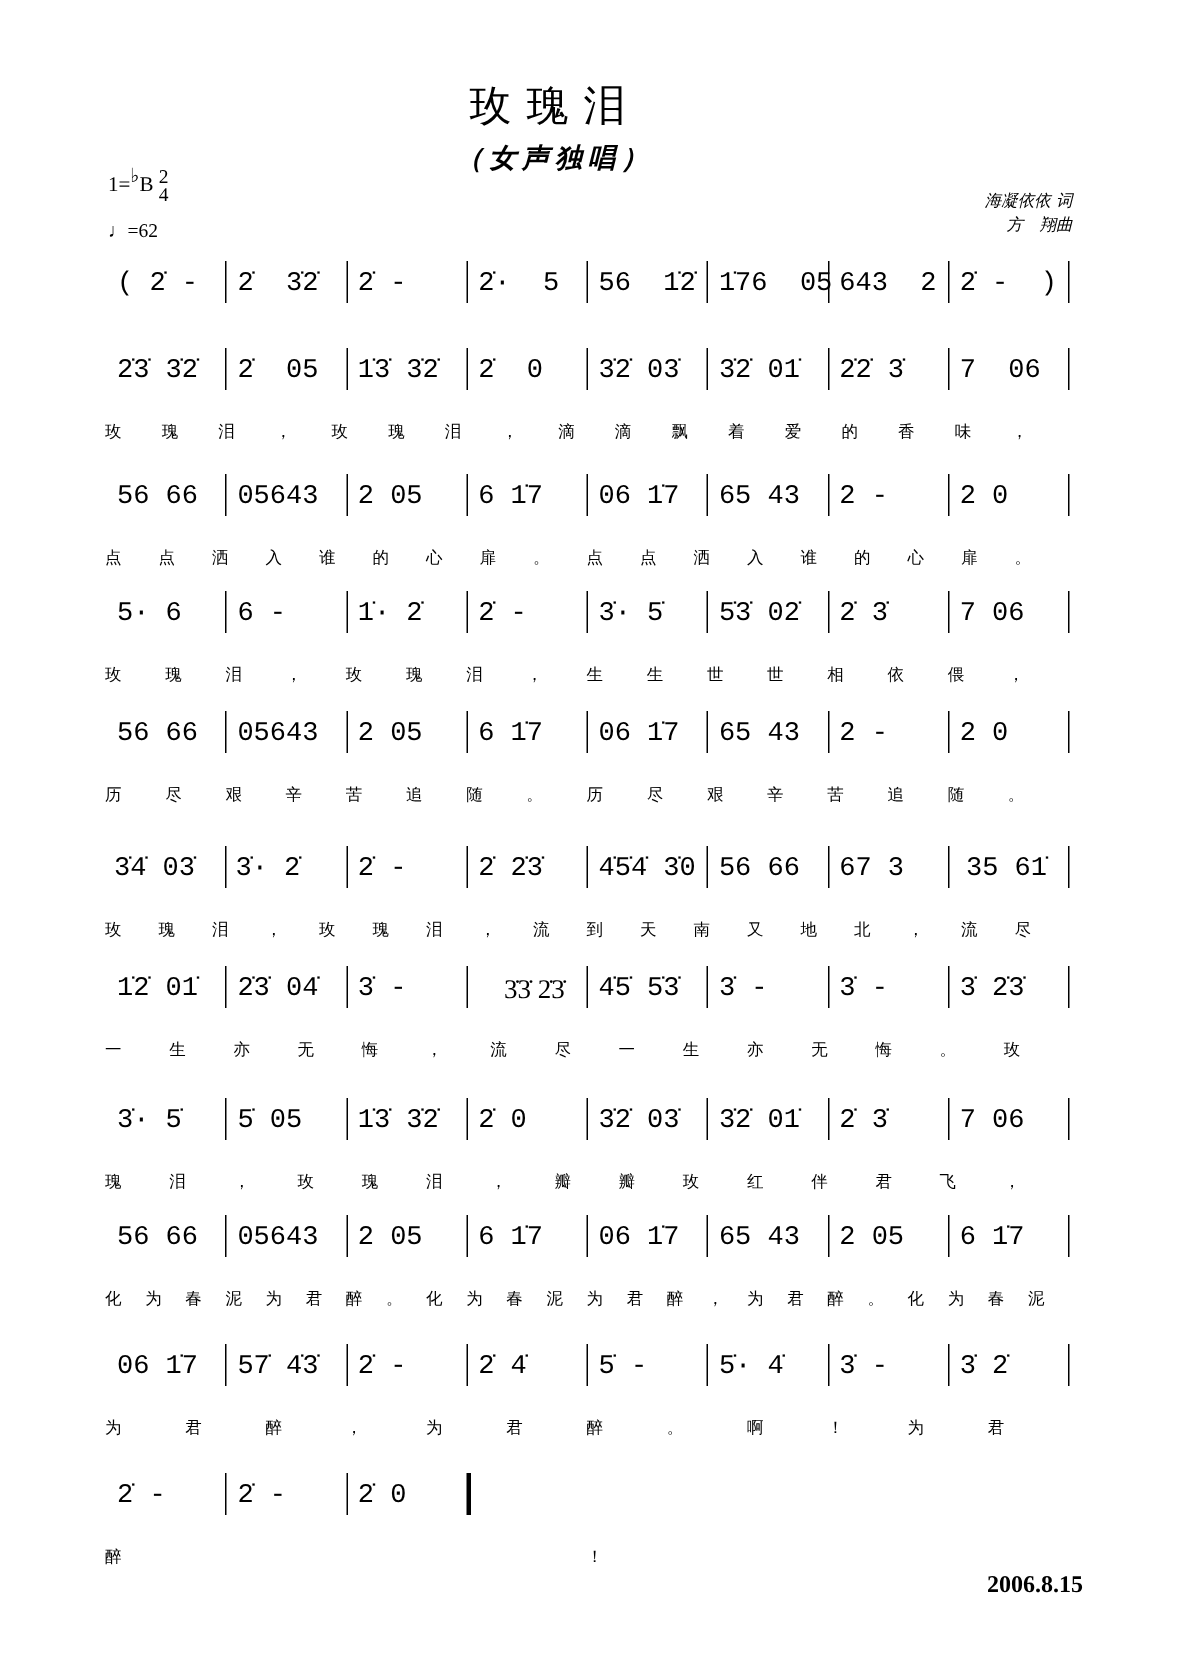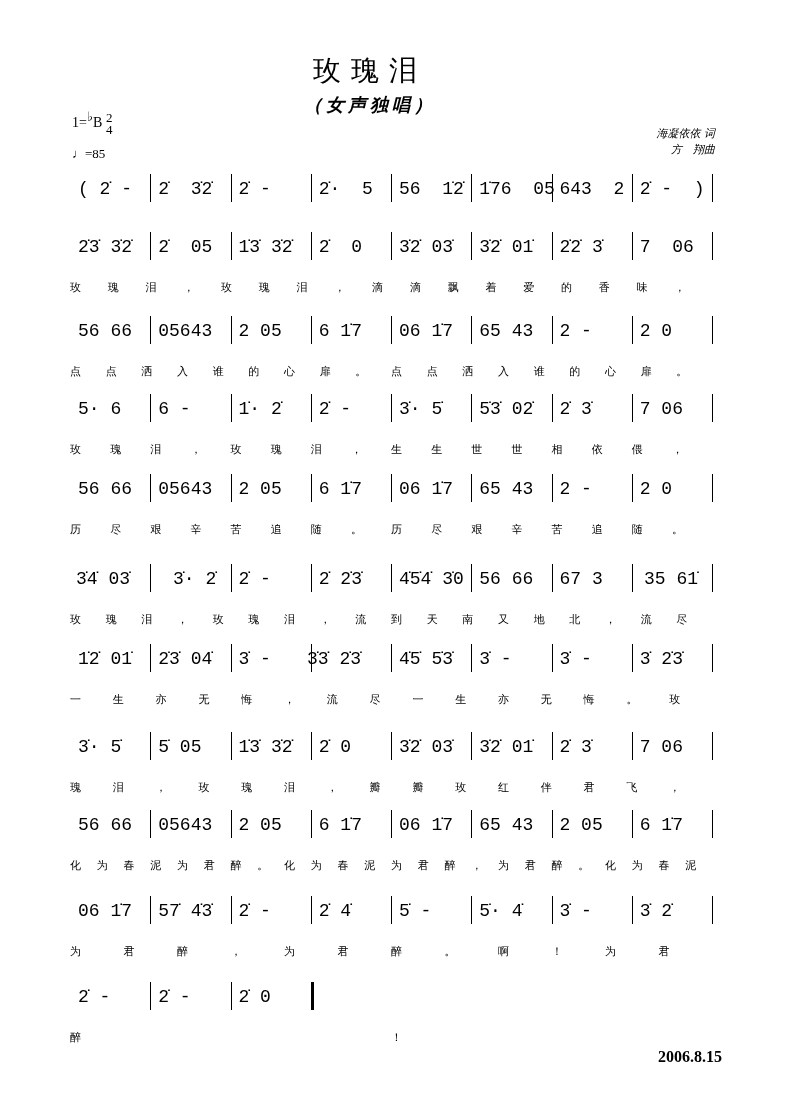--- a/index.html
+++ b/index.html
@@ -23,21 +23,21 @@
 </head>
 <body>
 
 <div class="title">玫瑰泪</div>
 <div class="subtitle">（女声独唱）</div>
 
 <div class="key">
   <span>1=</span><span class="flat">♭</span><span>B</span>
   <span class="frac"><span>2</span><br><span>4</span></span>
 </div>
-<div class="tempo">♩=85</div>
+<div class="tempo">♩=62</div>
 
 <div class="credits">
   <div>海凝依依 词</div>
   <div>方　翔曲</div>
 </div>
 
 <div id="score">
     <div class="row" style="top: 178px;">
       <div class="n" style="left: 78px;">( 2̇ -</div>
       <div class="bar" style="left: 150.25px;"></div>
@@ -191,21 +191,21 @@
       <span class="ly" style="left: 471.25px;">艰</span>
       <span class="ly" style="left: 511.375px;">辛</span>
       <span class="ly" style="left: 551.5px;">苦</span>
       <span class="ly" style="left: 591.625px;">追</span>
       <span class="ly" style="left: 631.75px;">随</span>
       <span class="ly" style="left: 671.875px;">。</span>
     </div>
     <div class="row" style="top: 568px;">
       <div class="n" style="left: 76px;">3̇4̇ 03̇</div>
       <div class="bar" style="left: 150.25px;"></div>
-      <div class="n" style="left: 173px;">3̇· 2̇</div>
+      <div class="n" style="left: 157px;">3̇· 2̇</div>
       <div class="bar" style="left: 230.5px;"></div>
       <div class="n" style="left: 238.5px;">2̇ -</div>
       <div class="bar" style="left: 310.75px;"></div>
       <div class="n" style="left: 318.75px;">2̇ 2̇3̇</div>
       <div class="bar" style="left: 391px;"></div>
       <div class="n" style="left: 399px;">4̇5̇4̇ 3̇0</div>
       <div class="bar" style="left: 471.25px;"></div>
       <div class="n" style="left: 479.25px;">56 66</div>
       <div class="bar" style="left: 551.5px;"></div>
       <div class="n" style="left: 559.5px;">67 3</div>
@@ -231,21 +231,21 @@
       <span class="ly" style="left: 640.667px;">流</span>
       <span class="ly" style="left: 676.333px;">尽</span>
     </div>
     <div class="row" style="top: 648px;">
       <div class="n" style="left: 78px;">1̇2̇ 01̇</div>
       <div class="bar" style="left: 150.25px;"></div>
       <div class="n" style="left: 158.25px;">2̇3̇ 04̇</div>
       <div class="bar" style="left: 230.5px;"></div>
       <div class="n" style="left: 238.5px;">3̇ -</div>
       <div class="bar" style="left: 310.75px;"></div>
-      <div class="n" style="left: 307px;">3̇3̇ 2̇3̇</div>
+      <div class="n" style="left: 336px; font-family: Liberation Serif, serif;">3̇3̇ 2̇3̇</div>
       <div class="bar" style="left: 391px;"></div>
       <div class="n" style="left: 399px;">4̇5̇ 5̇3̇</div>
       <div class="bar" style="left: 471.25px;"></div>
       <div class="n" style="left: 479.25px;">3̇ -</div>
       <div class="bar" style="left: 551.5px;"></div>
       <div class="n" style="left: 559.5px;">3̇ -</div>
       <div class="bar" style="left: 631.75px;"></div>
       <div class="n" style="left: 639.75px;">3̇ 2̇3̇</div>
       <div class="bar" style="left: 712px;"></div>
       <span class="ly" style="left: 70px;">一</span>

